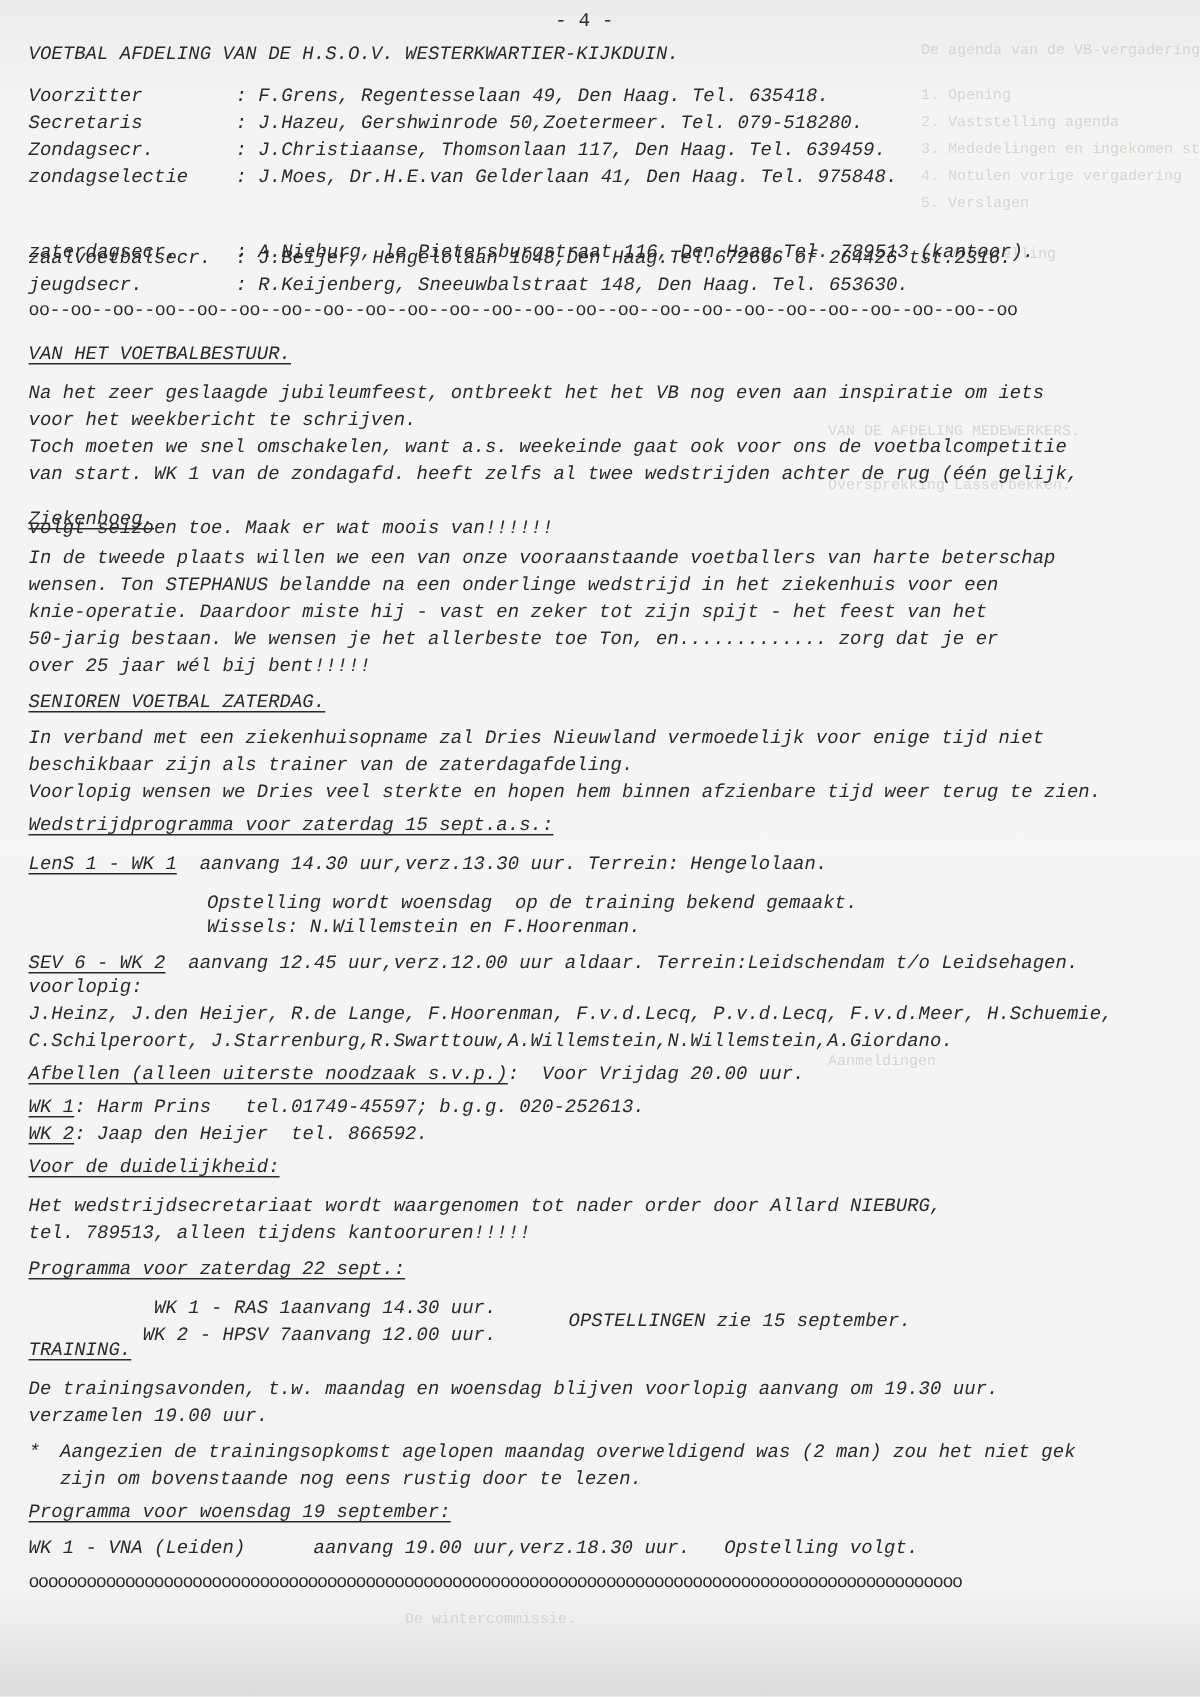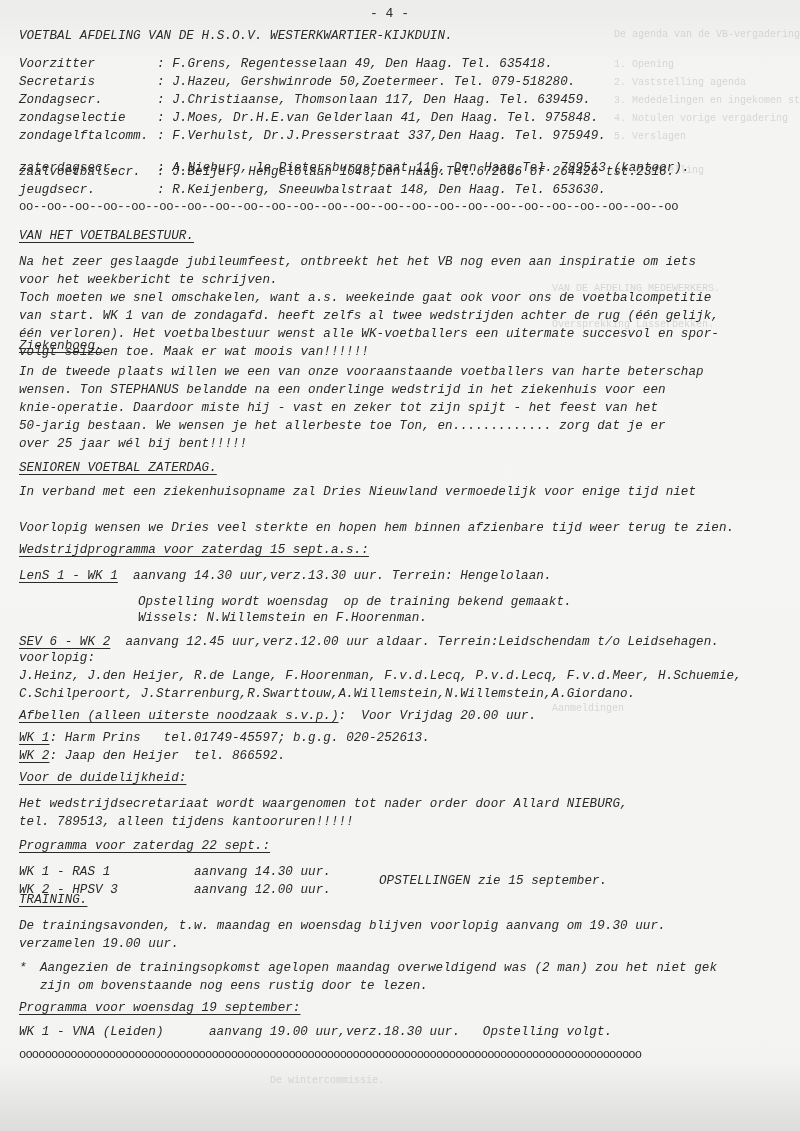--- a/index.html
+++ b/index.html
@@ -21,21 +21,21 @@
   .ln {
     position: absolute; left: 19px; white-space: pre;
     font-size: 12.6px; line-height: 16px; letter-spacing: 0.05px; font-style: italic;
   }
   .ul { text-decoration: underline; text-decoration-thickness: 1px; text-underline-offset: 3px; }
   .pgnum { position: absolute; left: 370px; top: 6px; font-size: 13px; }
   .lbl { display: inline-block; width: 138px; }
   .rule { position: absolute; left: 19px; font-size: 12.2px; white-space: pre; letter-spacing: -0.3px; }
   .ind { left: 138px; }
   .ind2 { left: 40px; }
-  .col2 { display: inline-block; width: 175px; }
+  .col2 { display: inline-block; width: 175px; text-align: right; }
 </style>
 </head>
 <body>
 
 <div class="page">
 
   <div class="bleed" style="left:614px; top:26px;">De agenda van de VB-vergadering luidt:</div>
   <div class="bleed" style="left:614px; top:56px;">1. Opening</div>
   <div class="bleed" style="left:614px; top:74px;">2. Vaststelling agenda</div>
   <div class="bleed" style="left:614px; top:92px;">3. Mededelingen en ingekomen stukken</div>
@@ -48,43 +48,42 @@
   <div class="bleed" style="left:270px; top:1072px;">De wintercommissie.</div>
 
   <div class="pgnum">- 4 -</div>
 
   <div class="ln" style="top:28px;">VOETBAL AFDELING VAN DE H.S.O.V. WESTERKWARTIER-KIJKDUIN.</div>
 
   <div class="ln" style="top:56px;"><span class="lbl">Voorzitter</span><span>: F.Grens, Regentesselaan 49, Den Haag. Tel. 635418.</span></div>
   <div class="ln" style="top:74px;"><span class="lbl">Secretaris</span><span>: J.Hazeu, Gershwinrode 50,Zoetermeer. Tel. 079-518280.</span></div>
   <div class="ln" style="top:92px;"><span class="lbl">Zondagsecr.</span><span>: J.Christiaanse, Thomsonlaan 117, Den Haag. Tel. 639459.</span></div>
   <div class="ln" style="top:110px;"><span class="lbl">zondagselectie</span><span>: J.Moes, Dr.H.E.van Gelderlaan 41, Den Haag. Tel. 975848.</span></div>
-  <div class="ln" style="top:128px;"><span class="lbl">zondagelftalcomm.</span><span>: F.Verhulst, Dr.J.Presserstraat 337,Den Haag. Tel. 975949.</span></div>
   <div class="ln" style="top:160px;"><span class="lbl">zaterdagsecr.</span><span>: A.Nieburg, le Pietersburgstraat 116, Den Haag.Tel. 789513 (kantoor).</span></div>
   <div class="ln" style="top:164px;"><span class="lbl">zaalvoetbalsecr.</span><span>: J.Beijer, Hengelolaan 1048,Den Haag.Tel.672666 of 264426 tst.2316.</span></div>
   <div class="ln" style="top:182px;"><span class="lbl">jeugdsecr.</span><span>: R.Keijenberg, Sneeuwbalstraat 148, Den Haag. Tel. 653630.</span></div>
   <div class="rule" style="top:200px;">oo--oo--oo--oo--oo--oo--oo--oo--oo--oo--oo--oo--oo--oo--oo--oo--oo--oo--oo--oo--oo--oo--oo--oo</div>
 
   <div class="ln ul" style="top:228px;">VAN HET VOETBALBESTUUR.</div>
   <div class="ln" style="top:254px;">Na het zeer geslaagde jubileumfeest, ontbreekt het het VB nog even aan inspiratie om iets</div>
   <div class="ln" style="top:272px;">voor het weekbericht te schrijven.</div>
   <div class="ln" style="top:290px;">Toch moeten we snel omschakelen, want a.s. weekeinde gaat ook voor ons de voetbalcompetitie</div>
   <div class="ln" style="top:308px;">van start. WK 1 van de zondagafd. heeft zelfs al twee wedstrijden achter de rug (één gelijk,</div>
-  <div class="ln" style="top:326px;">één verloren). Het voetbalbestuur wenst alle WK-voetballers een uitermate succesvol en spor-</div>
   <div class="ln" style="top:344px;">volgt seizoen toe. Maak er wat moois van!!!!!!</div>
 
   <div class="ln ul" style="top:338px;">Ziekenboeg.</div>
   <div class="ln" style="top:382px;">wensen. Ton STEPHANUS belandde na een onderlinge wedstrijd in het ziekenhuis voor een</div>
   <div class="ln" style="top:364px;">In de tweede plaats willen we een van onze vooraanstaande voetballers van harte beterschap</div>
   <div class="ln" style="top:400px;">knie-operatie. Daardoor miste hij - vast en zeker tot zijn spijt - het feest van het</div>
   <div class="ln" style="top:418px;">50-jarig bestaan. We wensen je het allerbeste toe Ton, en............. zorg dat je er</div>
   <div class="ln" style="top:436px;">over 25 jaar wél bij bent!!!!!</div>
 
   <div class="ln ul" style="top:460px;">SENIOREN VOETBAL ZATERDAG.</div>
   <div class="ln" style="top:484px;">In verband met een ziekenhuisopname zal Dries Nieuwland vermoedelijk voor enige tijd niet</div>
+  <div class="ln" style="top:502px;">beschikbaar zijn als trainer van de zaterdagafdeling.</div>
   <div class="ln" style="top:520px;">Voorlopig wensen we Dries veel sterkte en hopen hem binnen afzienbare tijd weer terug te zien.</div>
 
   <div class="ln ul" style="top:542px;">Wedstrijdprogramma voor zaterdag 15 sept.a.s.:</div>
   <div class="ln" style="top:568px;"><span class="ul">LenS 1 - WK 1</span><span>  aanvang 14.30 uur,verz.13.30 uur. Terrein: Hengelolaan.</span></div>
   <div class="ln ind" style="top:594px;">Opstelling wordt woensdag  op de training bekend gemaakt.</div>
   <div class="ln ind" style="top:610px;">Wissels: N.Willemstein en F.Hoorenman.</div>
 
   <div class="ln" style="top:634px;"><span class="ul">SEV 6 - WK 2</span><span>  aanvang 12.45 uur,verz.12.00 uur aldaar. Terrein:Leidschendam t/o Leidsehagen.</span></div>
   <div class="ln" style="top:650px;">voorlopig:</div>
   <div class="ln" style="top:668px;">J.Heinz, J.den Heijer, R.de Lange, F.Hoorenman, F.v.d.Lecq, P.v.d.Lecq, F.v.d.Meer, H.Schuemie,</div>
@@ -93,21 +92,21 @@
   <div class="ln" style="top:708px;"><span class="ul">Afbellen (alleen uiterste noodzaak s.v.p.)</span><span>:  Voor Vrijdag 20.00 uur.</span></div>
   <div class="ln" style="top:730px;"><span class="ul">WK 1</span><span>: Harm Prins   tel.01749-45597; b.g.g. 020-252613.</span></div>
   <div class="ln" style="top:748px;"><span class="ul">WK 2</span><span>: Jaap den Heijer  tel. 866592.</span></div>
 
   <div class="ln ul" style="top:770px;">Voor de duidelijkheid:</div>
   <div class="ln" style="top:796px;">Het wedstrijdsecretariaat wordt waargenomen tot nader order door Allard NIEBURG,</div>
   <div class="ln" style="top:814px;text-align:center;">tel. 789513, alleen tijdens kantooruren!!!!!</div>
 
   <div class="ln ul" style="top:838px;">Programma voor zaterdag 22 sept.:</div>
   <div class="ln" style="top:864px;"><span class="col2">WK 1 - RAS 1</span><span>aanvang 14.30 uur.</span></div>
-  <div class="ln" style="top:882px;"><span class="col2">WK 2 - HPSV 3</span><span>aanvang 12.00 uur.</span></div>
+  <div class="ln" style="top:882px;"><span class="col2">WK 2 - HPSV 7</span><span>aanvang 12.00 uur.</span></div>
   <div class="ln" style="top:873px; left:379px;">OPSTELLINGEN zie 15 september.</div>
 
   <div class="ln ul" style="top:892px;">TRAINING.</div>
   <div class="ln" style="top:918px;">De trainingsavonden, t.w. maandag en woensdag blijven voorlopig aanvang om 19.30 uur.</div>
   <div class="ln" style="top:936px;">verzamelen 19.00 uur.</div>
   <div class="ln" style="top:960px;">*</div>
   <div class="ln ind2" style="top:960px;">Aangezien de trainingsopkomst agelopen maandag overweldigend was (2 man) zou het niet gek</div>
   <div class="ln ind2" style="top:978px;">zijn om bovenstaande nog eens rustig door te lezen.</div>
 
   <div class="ln ul" style="top:1000px;">Programma voor woensdag 19 september:</div>

